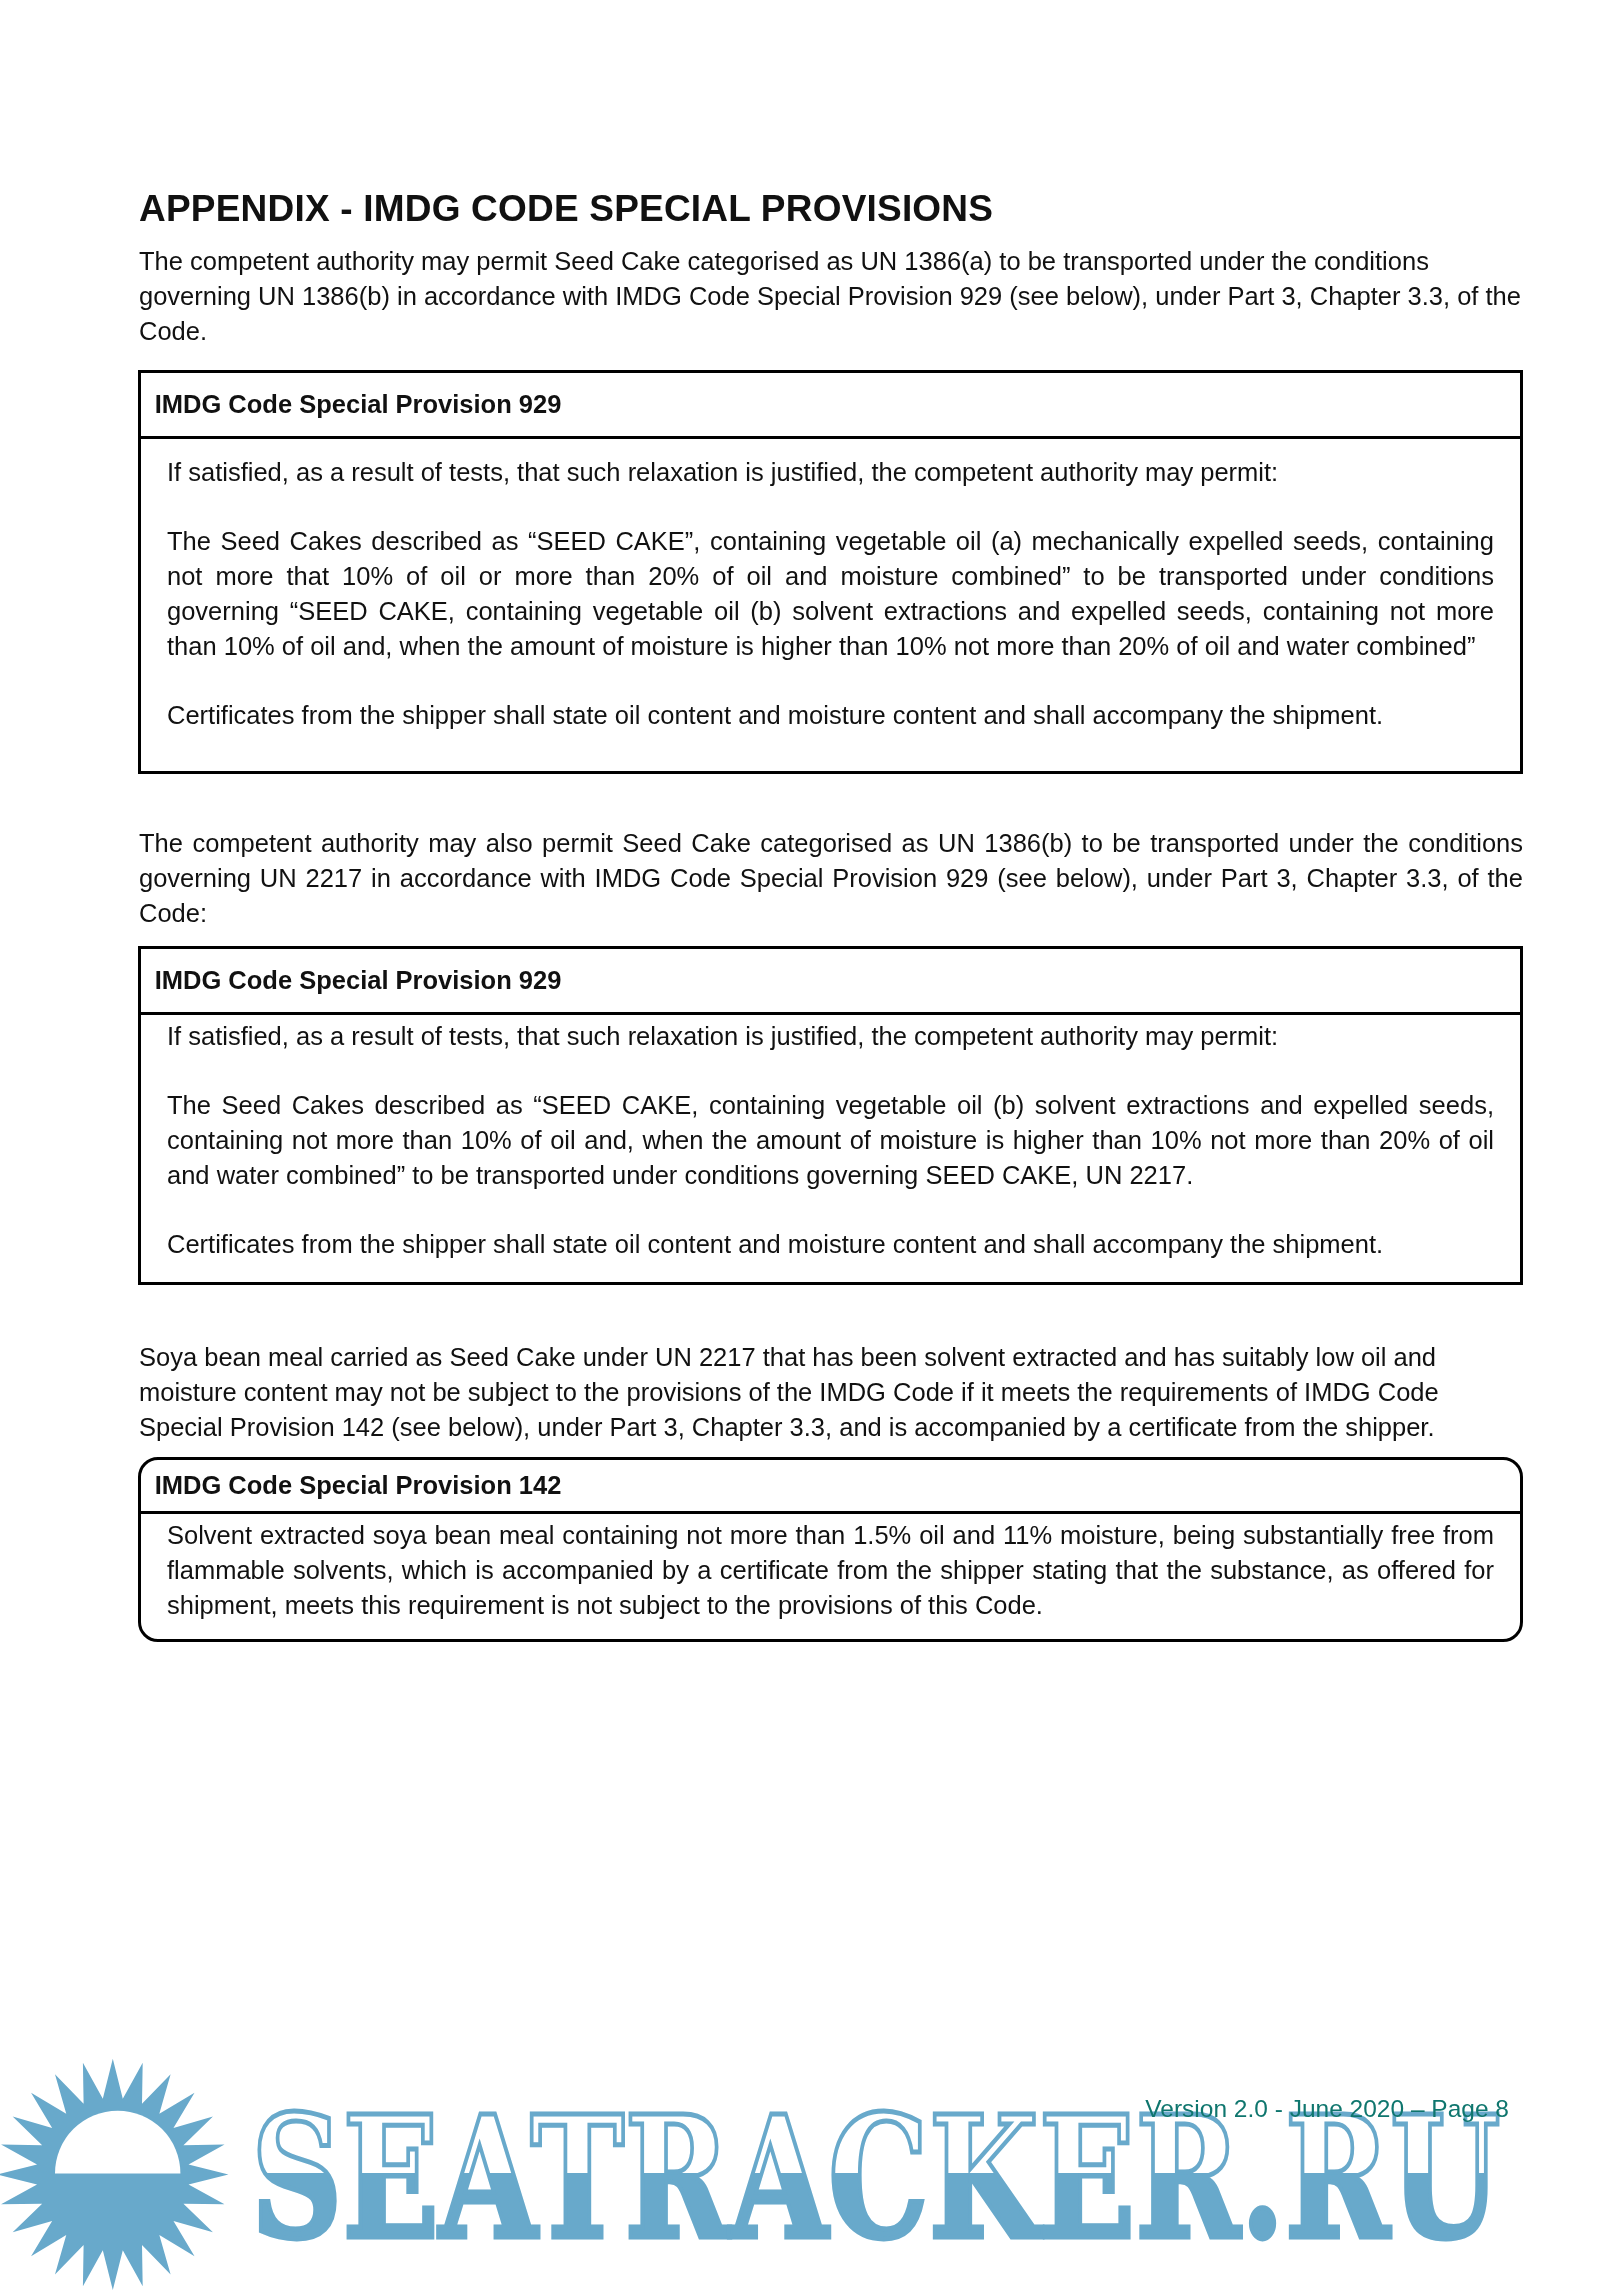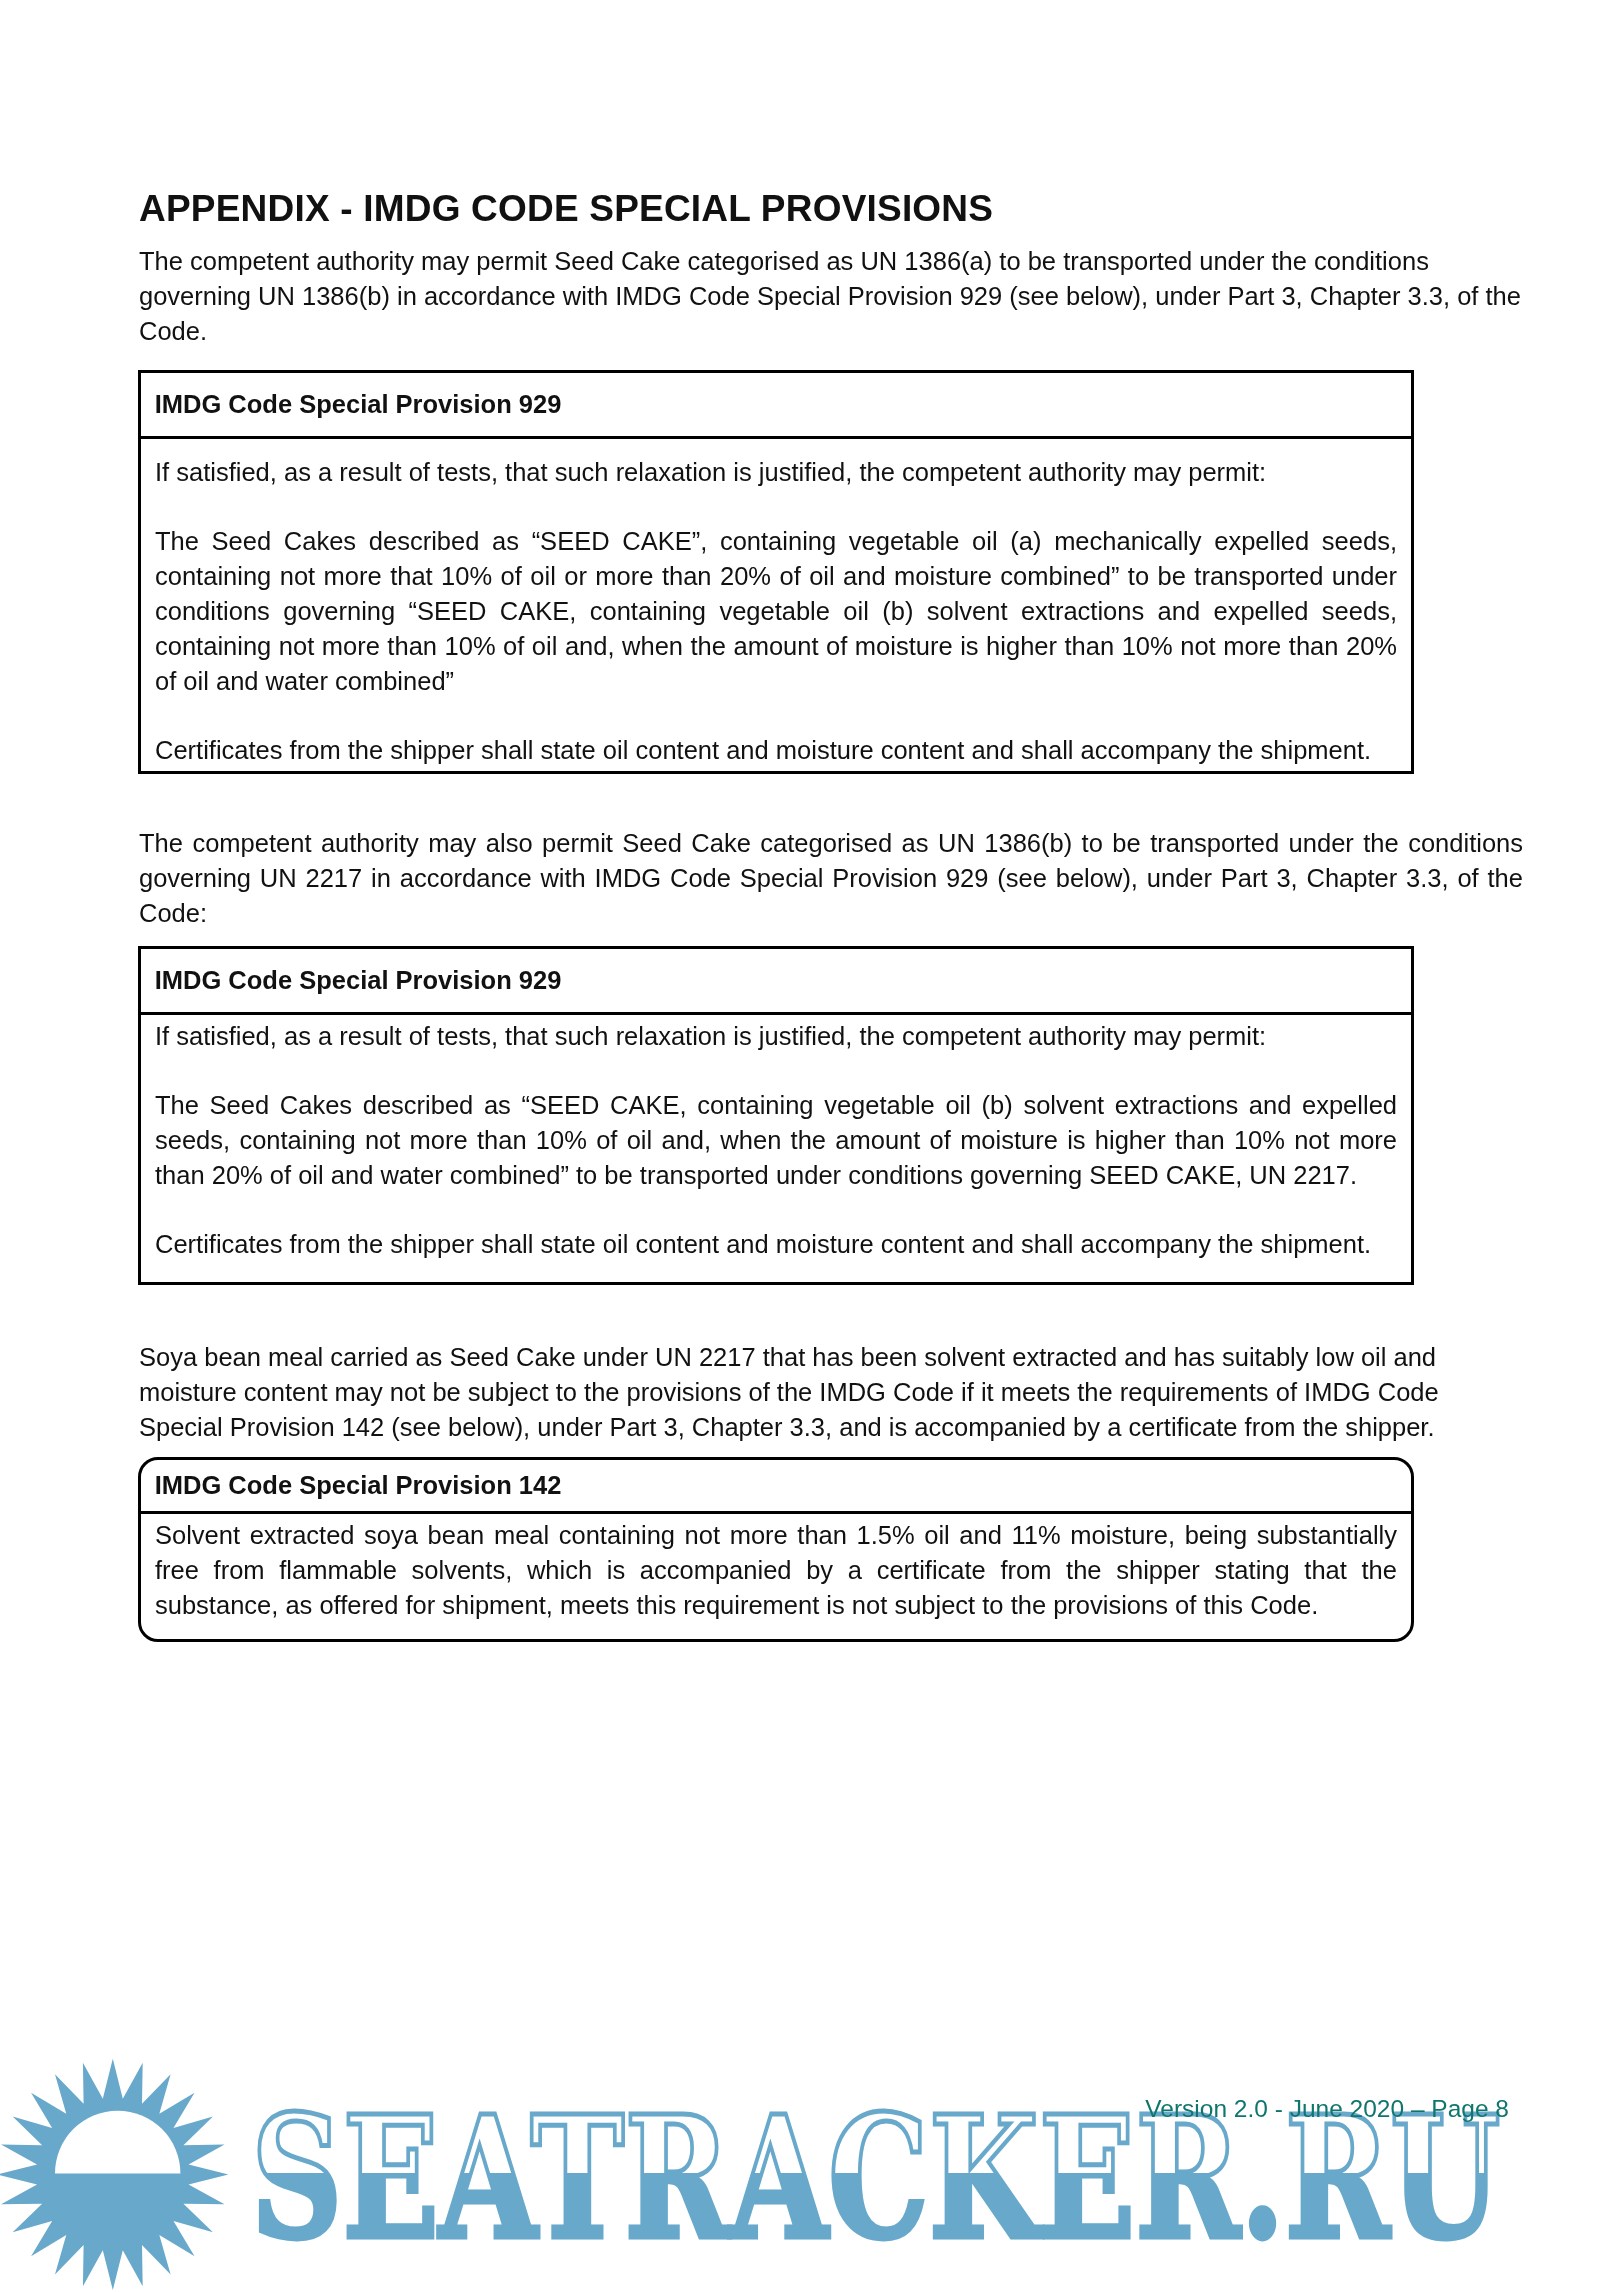--- a/index.html
+++ b/index.html
@@ -3,25 +3,25 @@
 <meta charset="utf-8">
 <style>
   html, body { margin: 0; padding: 0; background: #ffffff; }
   body { width: 1621px; height: 2293px; position: relative; overflow: hidden;
          font-family: "Liberation Sans", sans-serif; color: #111111; }
   .heading { position: absolute; left: 123px; top: 169px; margin: 16px;
              font-size: 37px; font-weight: bold; letter-spacing: 0.2px; line-height: 47px; }
   .para { position: absolute; left: 123px; width: 1384px; margin: 16px;
           font-size: 25.5px; line-height: 35px; }
   .para.justify { text-align: justify; }
-  .box { position: absolute; left: 138px; width: 1276px; border: 3.9px solid #000;
+  .box { position: absolute; left: 138px; width: 1385px; border: 3.9px solid #000;
          box-sizing: border-box; }
   .box-head { border-bottom: 3.9px solid #000; box-sizing: border-box; padding-left: 13.7px;
               font-weight: bold; font-size: 25.5px; display: flex; align-items: center; }
-  .box-body { padding: 0 14px; font-size: 25.5px; line-height: 35px; }
+  .box-body { padding: 0 26px; font-size: 25.5px; line-height: 35px; }
   .box-body p { margin: 0; }
   .box-body p.j { text-align: justify; }
   .footer-text { position: absolute; right: 112px; top: 2095px; font-size: 24.5px;
                  color: #0f766e; z-index: 3; }
   .watermark { position: absolute; left: 0; top: 2049px; width: 1621px; height: 244px; z-index: 2; }
 </style>
 </head>
 <body>
 
 <h1 class="heading">APPENDIX - IMDG CODE SPECIAL PROVISIONS</h1>

